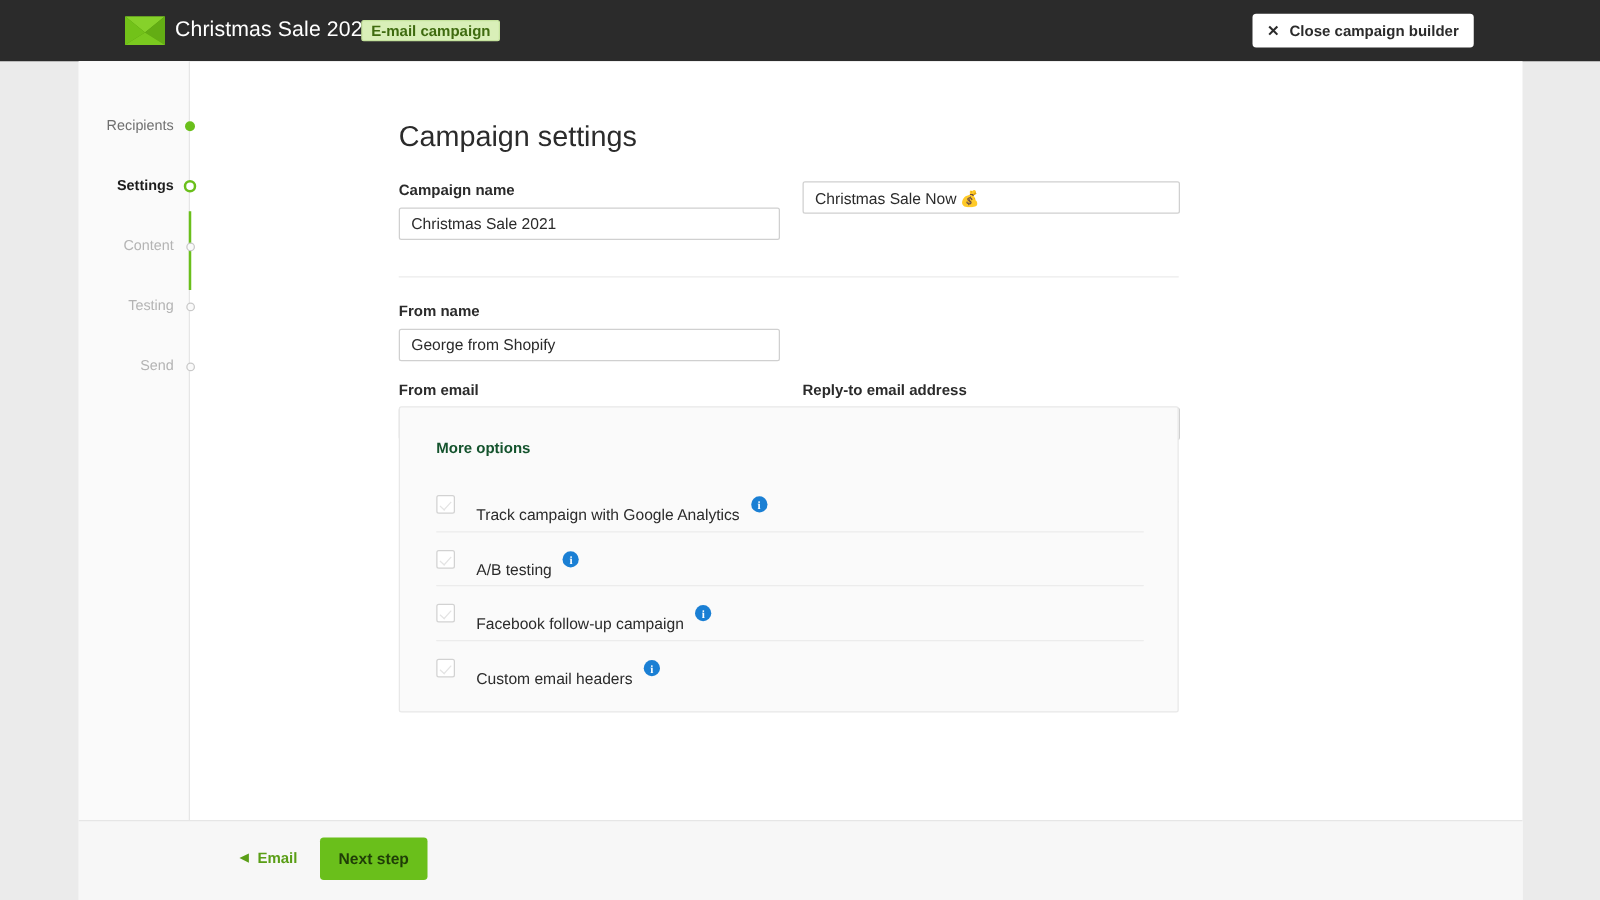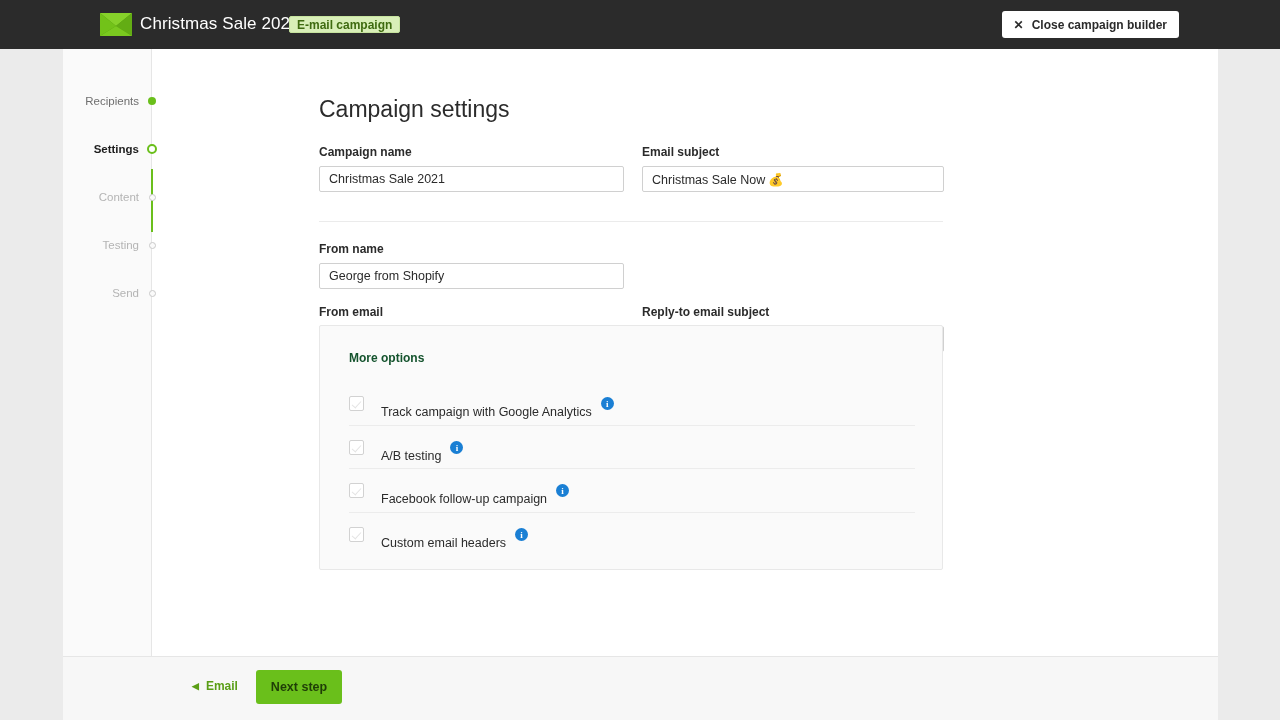--- a/index.html
+++ b/index.html
@@ -248,41 +248,40 @@
     <div class="page-title">Campaign settings</div>
 
     <div class="form">
 
       <div class="row" style="height:76px">
         <div class="field left">
           <label class="label">Campaign name</label>
           <input class="input" type="text" value="Christmas Sale 2021" style="">
         </div>
         <div class="field right">
-          <label class="label">Email subject</label>
           <input class="input" type="text" value="Christmas Sale Now 💰" style="">
         </div>
       </div>
 
       <div class="divider" style="top:76px"></div>
 
       <div class="row" style="position:absolute; top:97px; height:76px">
         <div class="field left">
           <label class="label">From name</label>
           <input class="input" type="text" value="George from Shopify" style="">
         </div>
       </div>
 
       <div class="row" style="position:absolute; top:160px; height:76px">
         <div class="field left">
           <label class="label">From email</label>
           <input class="input" type="text" value="news@shopify.com" style="">
         </div>
         <div class="field right">
-          <label class="label">Reply-to email subject</label>
+          <label class="label">Reply-to email address</label>
           <input class="input" type="text" value="news@shopify.com" style="">
         </div>
       </div>
 
       <div class="divider" style="top:256px"></div>
     </div>
 
     <div class="options">
       <div class="options-title">More options</div>
 

